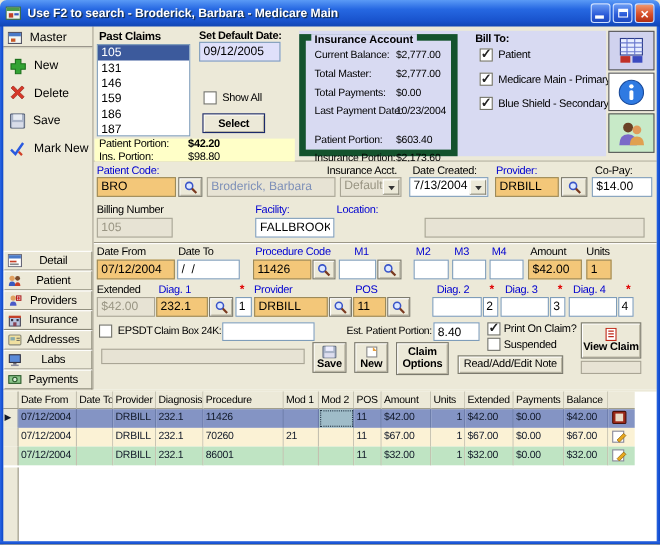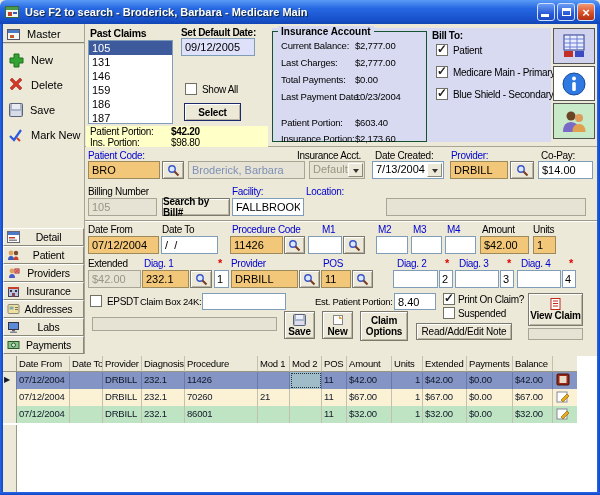--- a/index.html
+++ b/index.html
@@ -50,21 +50,21 @@
     border-right-color:#8a8878;border-bottom-color:#8a8878;display:flex;align-items:center;font-size:10.5px;letter-spacing:-0.2px;}
   .s-nav .ic{margin:0 4px 0 3px;}
   .s-nav .tx{flex:1;text-align:center;margin-right:10px;}
   
   .top-panel{position:absolute;left:85px;top:24px;width:512px;height:123px;background:#ece9d8;border-bottom:1px solid #a8a494;}
   .listbox{position:absolute;left:3px;top:16px;width:85px;height:84px;background:#fff;border:1px solid #7f9db9;font-size:11px;overflow:hidden;}
   .li{height:14px;padding:0 3px;line-height:14px;}
   .li.sel{background:#3c5a9c;color:#fff;}
   .yellowbar{position:absolute;left:1px;top:102px;width:182px;height:21px;background:#ffffc8;font-size:10px;}
   .lavzone{position:absolute;left:187px;top:4px;width:279px;height:114px;background:#d8daf2;}
-  .groupbox{position:absolute;left:0px;top:3px;width:155px;height:111px;border:1px solid #14532d;}
+  .groupbox{position:absolute;left:0px;top:3px;width:144px;height:111px;border:6px solid #14532d;}
   .gb-title{position:absolute;left:5px;top:-6px;background:#d8daf2;padding:0 3px;font-size:10px;font-weight:bold;white-space:nowrap;}
   .ins-row{position:absolute;left:8px;width:138px;font-size:9.5px;letter-spacing:-0.2px;white-space:nowrap;}
   .ins-row .v{position:absolute;left:74px;top:0;}
   .iconbtn{position:absolute;left:468px;width:42px;border:1px solid #555;display:flex;align-items:center;justify-content:center;}
   
   .form-area{position:absolute;left:85px;top:147px;width:512px;height:207px;background:#ece9d8;}
   
   .grid-area{position:absolute;left:3px;top:354px;width:594px;height:138px;background:#fff;border-top:2px solid #ece9d8;z-index:4;}
   .grow{display:flex;width:574px;}
   .gcell{height:100%;border-right:1px solid #c4c0b0;padding:1px 2px;font-size:9.5px;white-space:nowrap;overflow:hidden;letter-spacing:-0.2px;}
@@ -228,21 +228,21 @@
       <span class="lbl" style="left:4px;top:0px;">Patient Portion:</span>
       <span class="lbl" style="left:85px;top:0px;font-weight:bold;">$42.20</span>
       <span class="lbl" style="left:4px;top:10.5px;">Ins. Portion:</span>
       <span class="lbl" style="left:85px;top:10.5px;">$98.80</span>
     </div>
 
     <div class="lavzone">
       <div class="groupbox">
         <span class="gb-title">Insurance Account</span>
         <div class="ins-row" style="top:8px;"><span>Current Balance:</span><span class="v">$2,777.00</span></div>
-        <div class="ins-row" style="top:25px;"><span>Last Charges:</span><span class="v">$2,777.00</span></div>
+        <div class="ins-row" style="top:25px;"><span>Total Master:</span><span class="v">$2,777.00</span></div>
         <div class="ins-row" style="top:42px;"><span>Total Payments:</span><span class="v">$0.00</span></div>
         <div class="ins-row" style="top:59px;"><span>Last Payment Date:</span><span class="v">10/23/2004</span></div>
         <div class="ins-row" style="top:85px;"><span>Patient Portion:</span><span class="v">$603.40</span></div>
         <div class="ins-row" style="top:101px;"><span>Insurance Portion:</span><span class="v">$2,173.60</span></div>
       </div>
       <span class="lbl b" style="left:160px;top:2px;">Bill To:</span>
       <span class="cb checked" style="left:164px;top:16px;"></span>
       <span class="lbl" style="left:181px;top:17px;">Patient</span>
       <span class="cb checked" style="left:164px;top:38px;"></span>
       <span class="lbl" style="left:181px;top:39px;">Medicare Main - Primary</span>
@@ -296,23 +296,20 @@
         <span class="ic"><svg width="13" height="13">
             <circle cx="5" cy="5" r="3.2" fill="#dce8ff" stroke="#3a55c8" stroke-width="1.4"></circle>
             <line x1="7.5" y1="7.5" x2="11.5" y2="11.5" stroke="#7a3a20" stroke-width="2"></line>
           </svg></span>
       </div>
     <span class="lbl" style="left:456px;top:3px;">Co-Pay:</span>
     <input class="field" style="left: 453px; top: 14px; width: 55px;" value="$14.00">
 
     <span class="lbl" style="left:3px;top:39px;">Billing Number</span>
     <input class="field dis" style="left: 3px; top: 51px; width: 69px;" readonly="" value="105">
-    <div class="btn" style="left:77px;top:51px;width:68px;height:18px;">
-        <span>Search by Bill#</span>
-      </div>
     <span class="lbl blue" style="left:147px;top:39px;">Facility:</span>
     <input class="field" style="left: 147px; top: 51px; width: 72px;" value="FALLBROOK">
     <span class="lbl blue" style="left:221px;top:39px;">Location:</span>
     <input class="field dis" style="left: 301px; top: 51px; width: 200px;" readonly="">
     <div class="sep" style="left:0px;top:73px;width:512px;"></div>
 
     <span class="lbl" style="left:3px;top:77px;">Date From</span>
     <input class="field tan" style="left: 3px; top: 89px; width: 71px;" value="07/12/2004">
     <span class="lbl" style="left:77px;top:77px;">Date To</span>
     <input class="field" style="left: 76px; top: 89px; width: 57px;" value="/  /">

